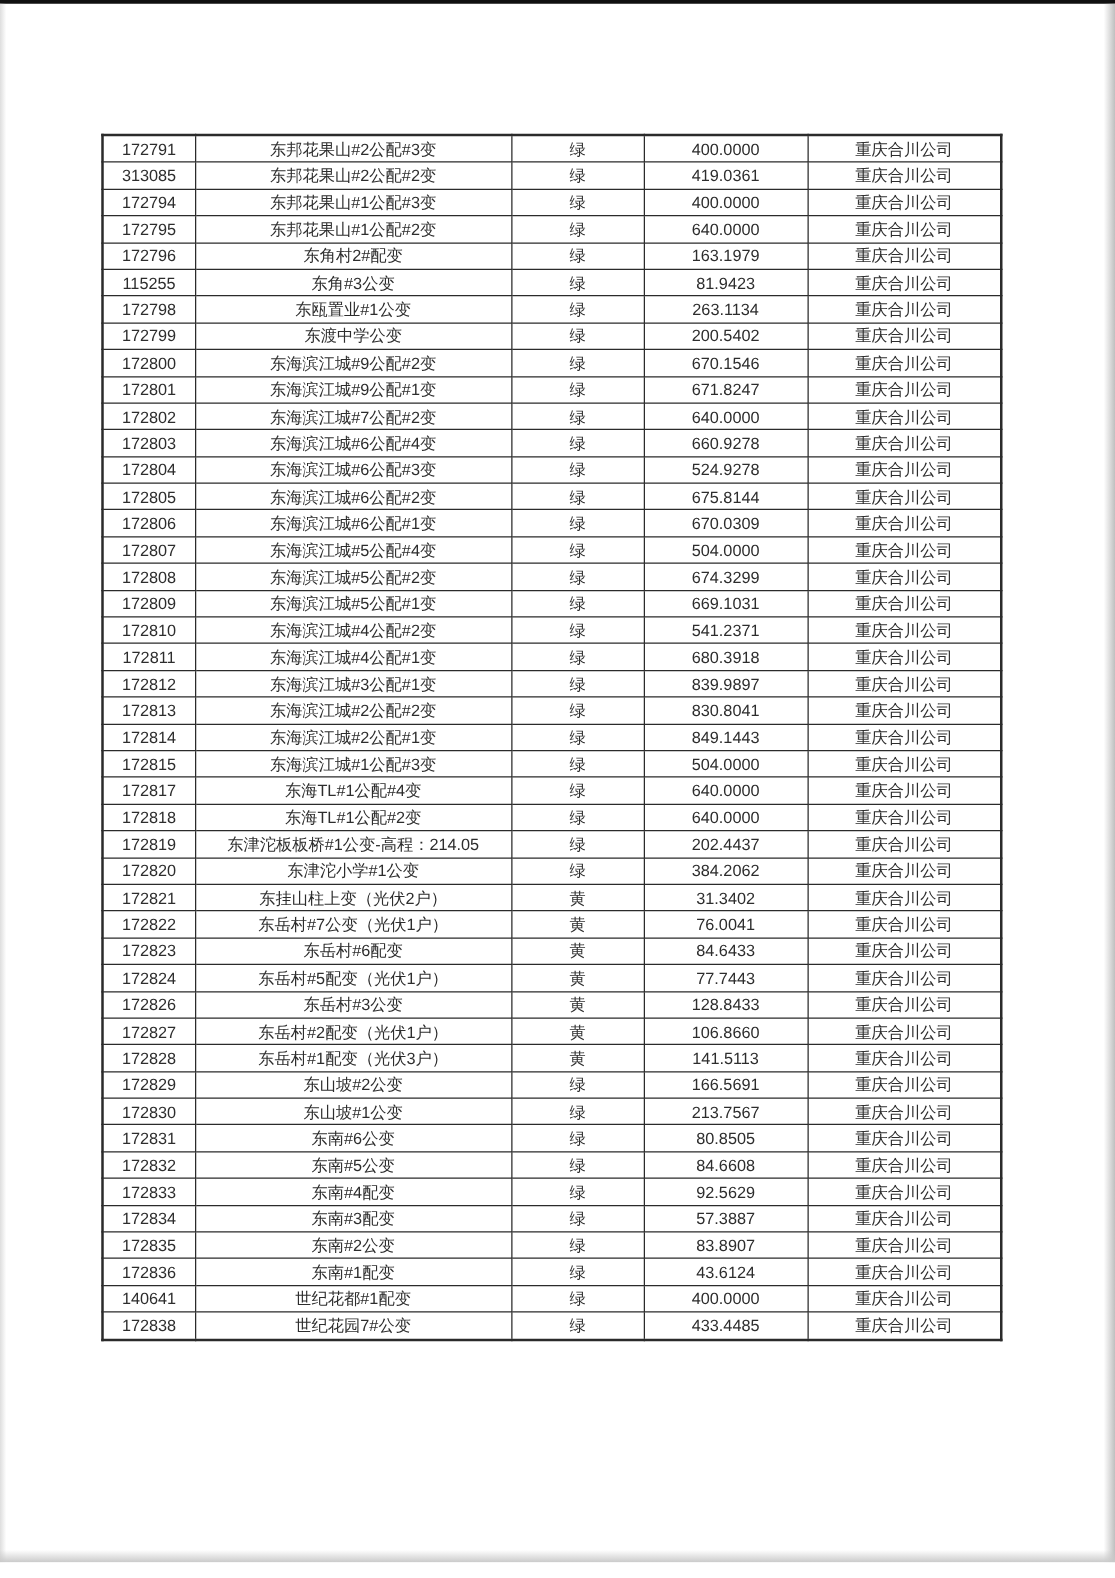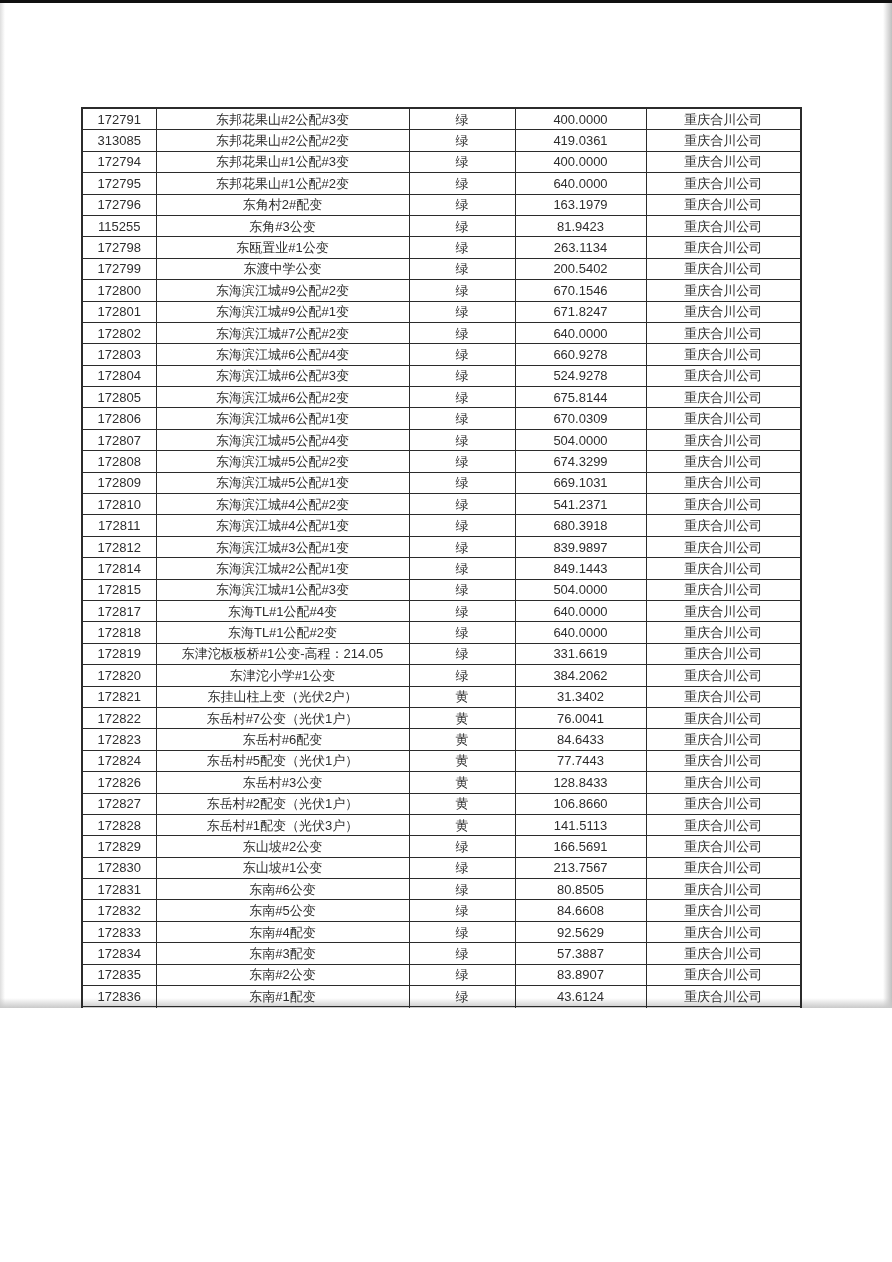--- a/index.html
+++ b/index.html
@@ -4,21 +4,21 @@
 <style>
   html, body {
     margin: 0;
     padding: 0;
     background: #ffffff;
     font-family: "Liberation Sans", "DejaVu Sans", sans-serif;
   }
   .canvas {
     position: relative;
     width: 892px;
-    height: 1008px;
+    height: 1250px;
     background: #ffffff;
     overflow: hidden;
   }
   
   .edge-top {
     position: absolute; top: 0; left: 0; right: 0; height: 3px;
     background: #101010;
   }
   .edge-right {
     position: absolute; top: 3px; right: 0; bottom: 0; width: 9px;
@@ -213,20 +213,27 @@
           <td>重庆合川公司</td>
         </tr>
         <tr>
           <td>172812</td>
           <td>东海滨江城#3公配#1变</td>
           <td>绿</td>
           <td>839.9897</td>
           <td>重庆合川公司</td>
         </tr>
         <tr>
+          <td>172813</td>
+          <td>东海滨江城#2公配#2变</td>
+          <td>绿</td>
+          <td>830.8041</td>
+          <td>重庆合川公司</td>
+        </tr>
+        <tr>
           <td>172814</td>
           <td>东海滨江城#2公配#1变</td>
           <td>绿</td>
           <td>849.1443</td>
           <td>重庆合川公司</td>
         </tr>
         <tr>
           <td>172815</td>
           <td>东海滨江城#1公配#3变</td>
           <td>绿</td>
@@ -244,21 +251,21 @@
           <td>172818</td>
           <td>东海TL#1公配#2变</td>
           <td>绿</td>
           <td>640.0000</td>
           <td>重庆合川公司</td>
         </tr>
         <tr>
           <td>172819</td>
           <td>东津沱板板桥#1公变-高程：214.05</td>
           <td>绿</td>
-          <td>331.6619</td>
+          <td>202.4437</td>
           <td>重庆合川公司</td>
         </tr>
         <tr>
           <td>172820</td>
           <td>东津沱小学#1公变</td>
           <td>绿</td>
           <td>384.2062</td>
           <td>重庆合川公司</td>
         </tr>
         <tr>

